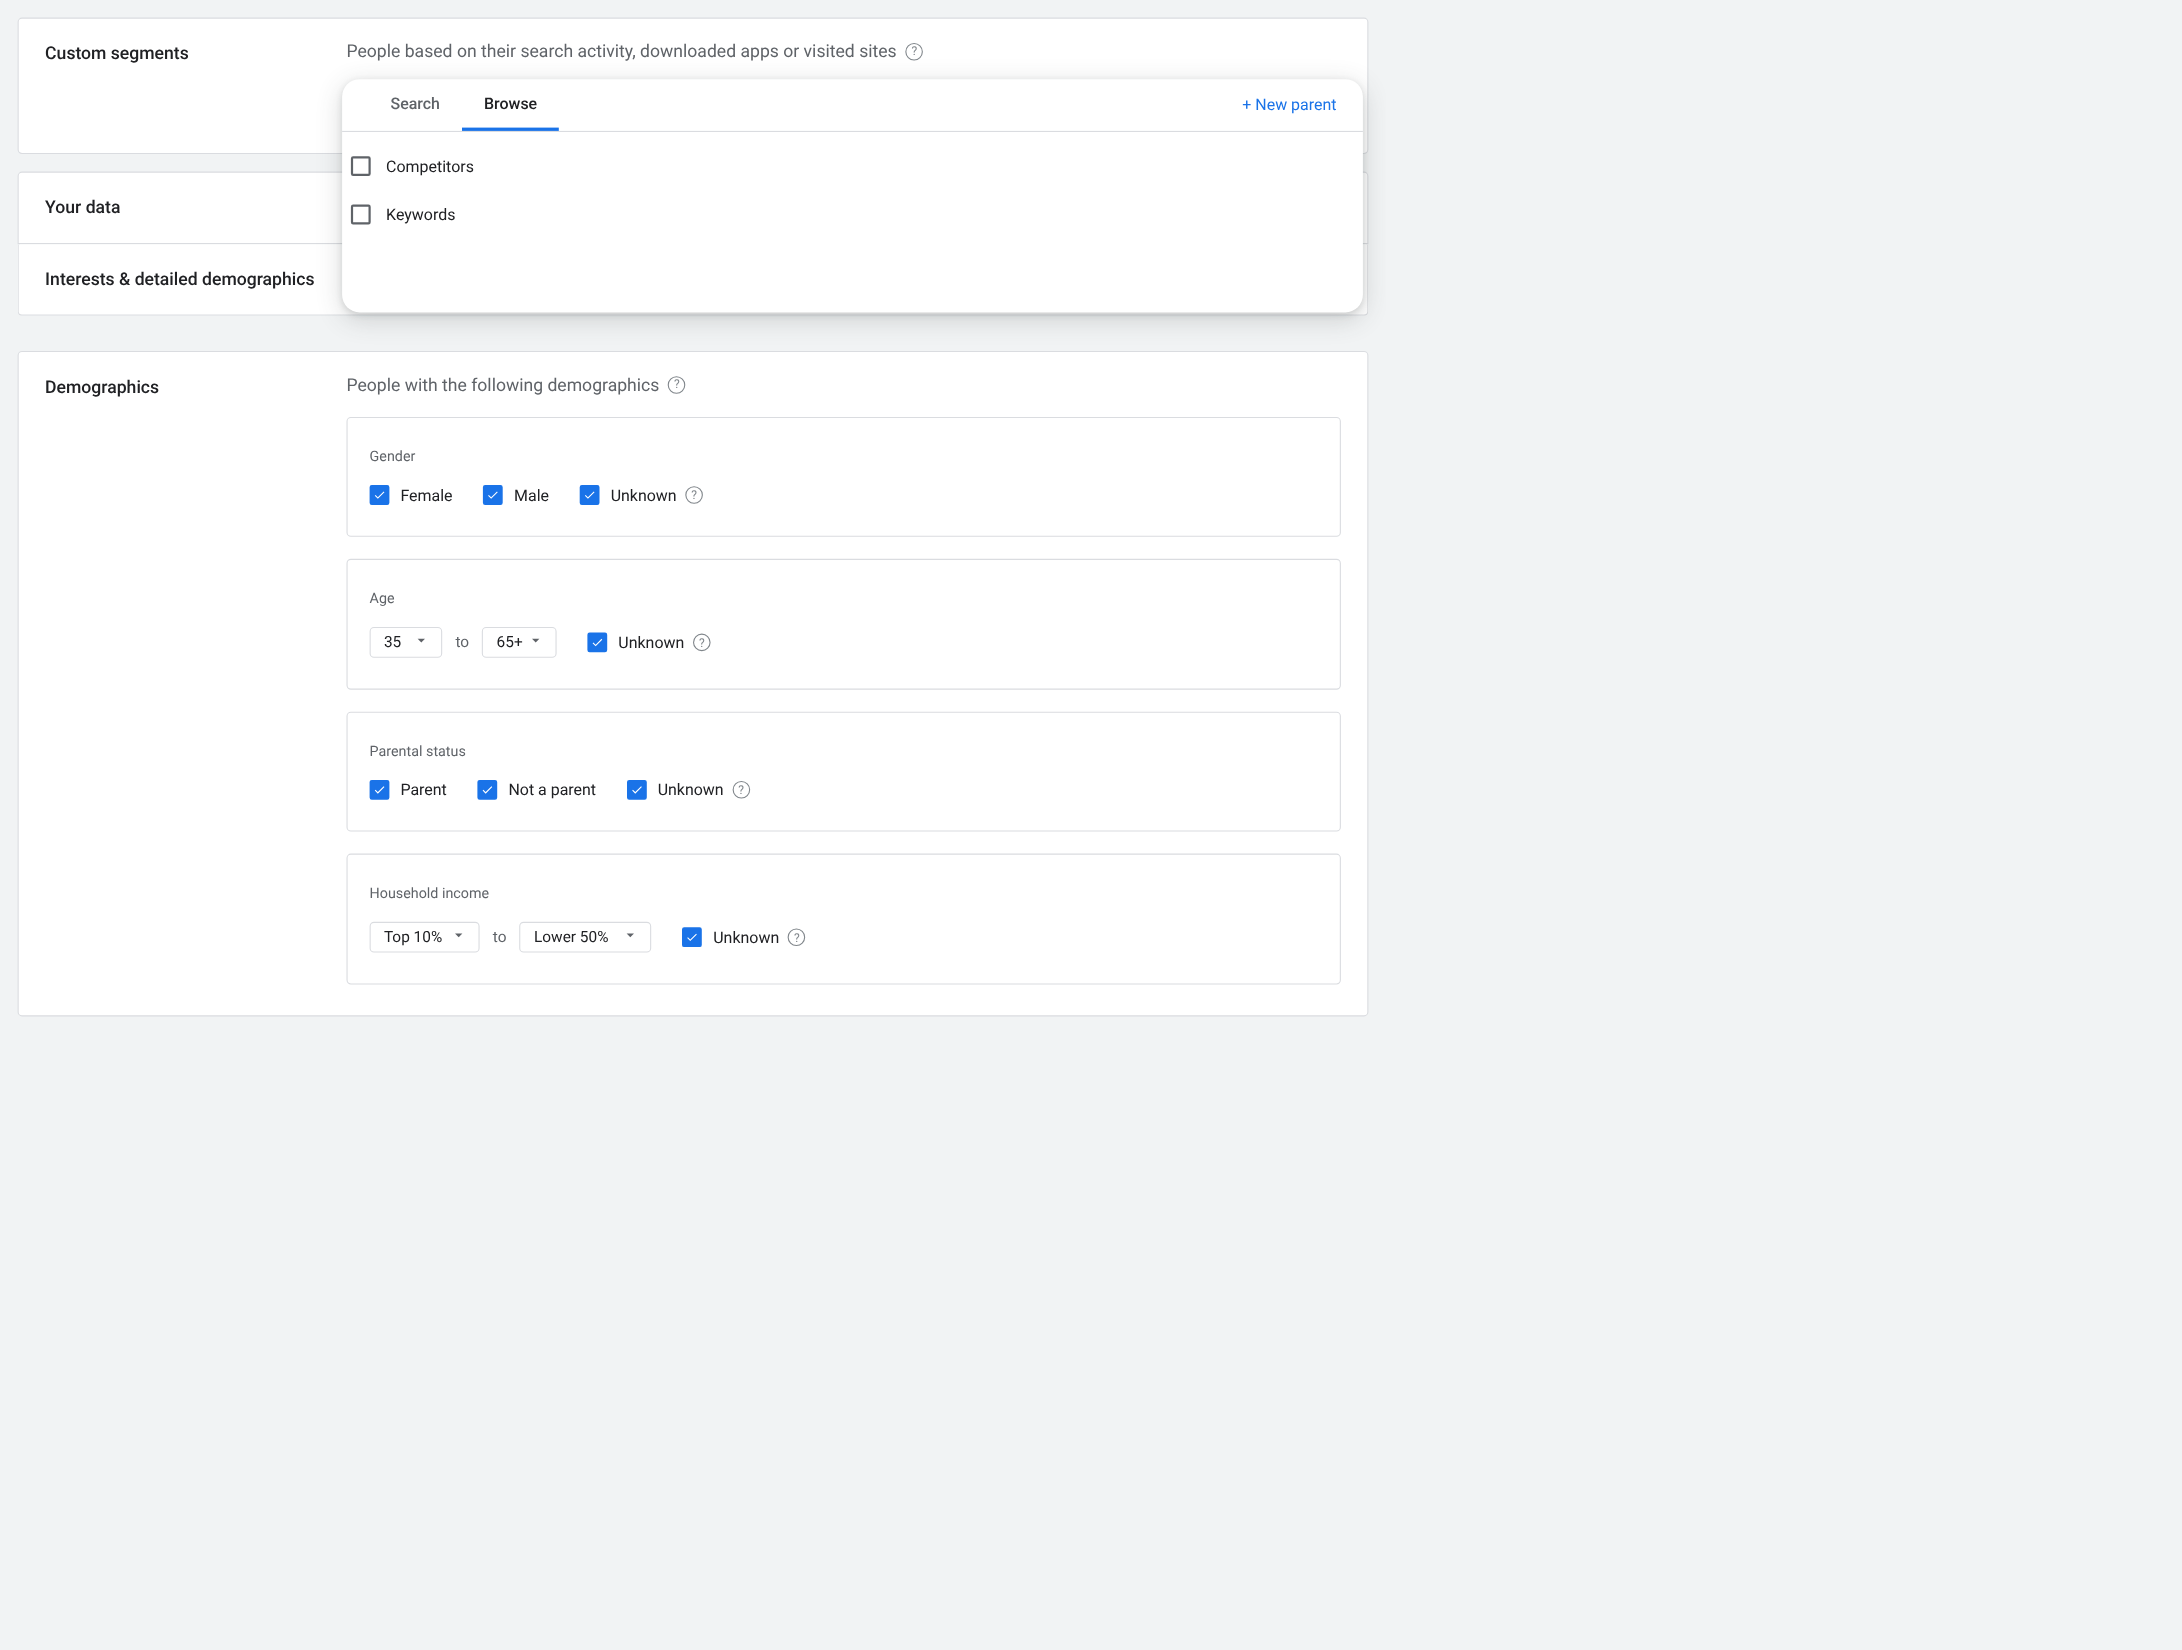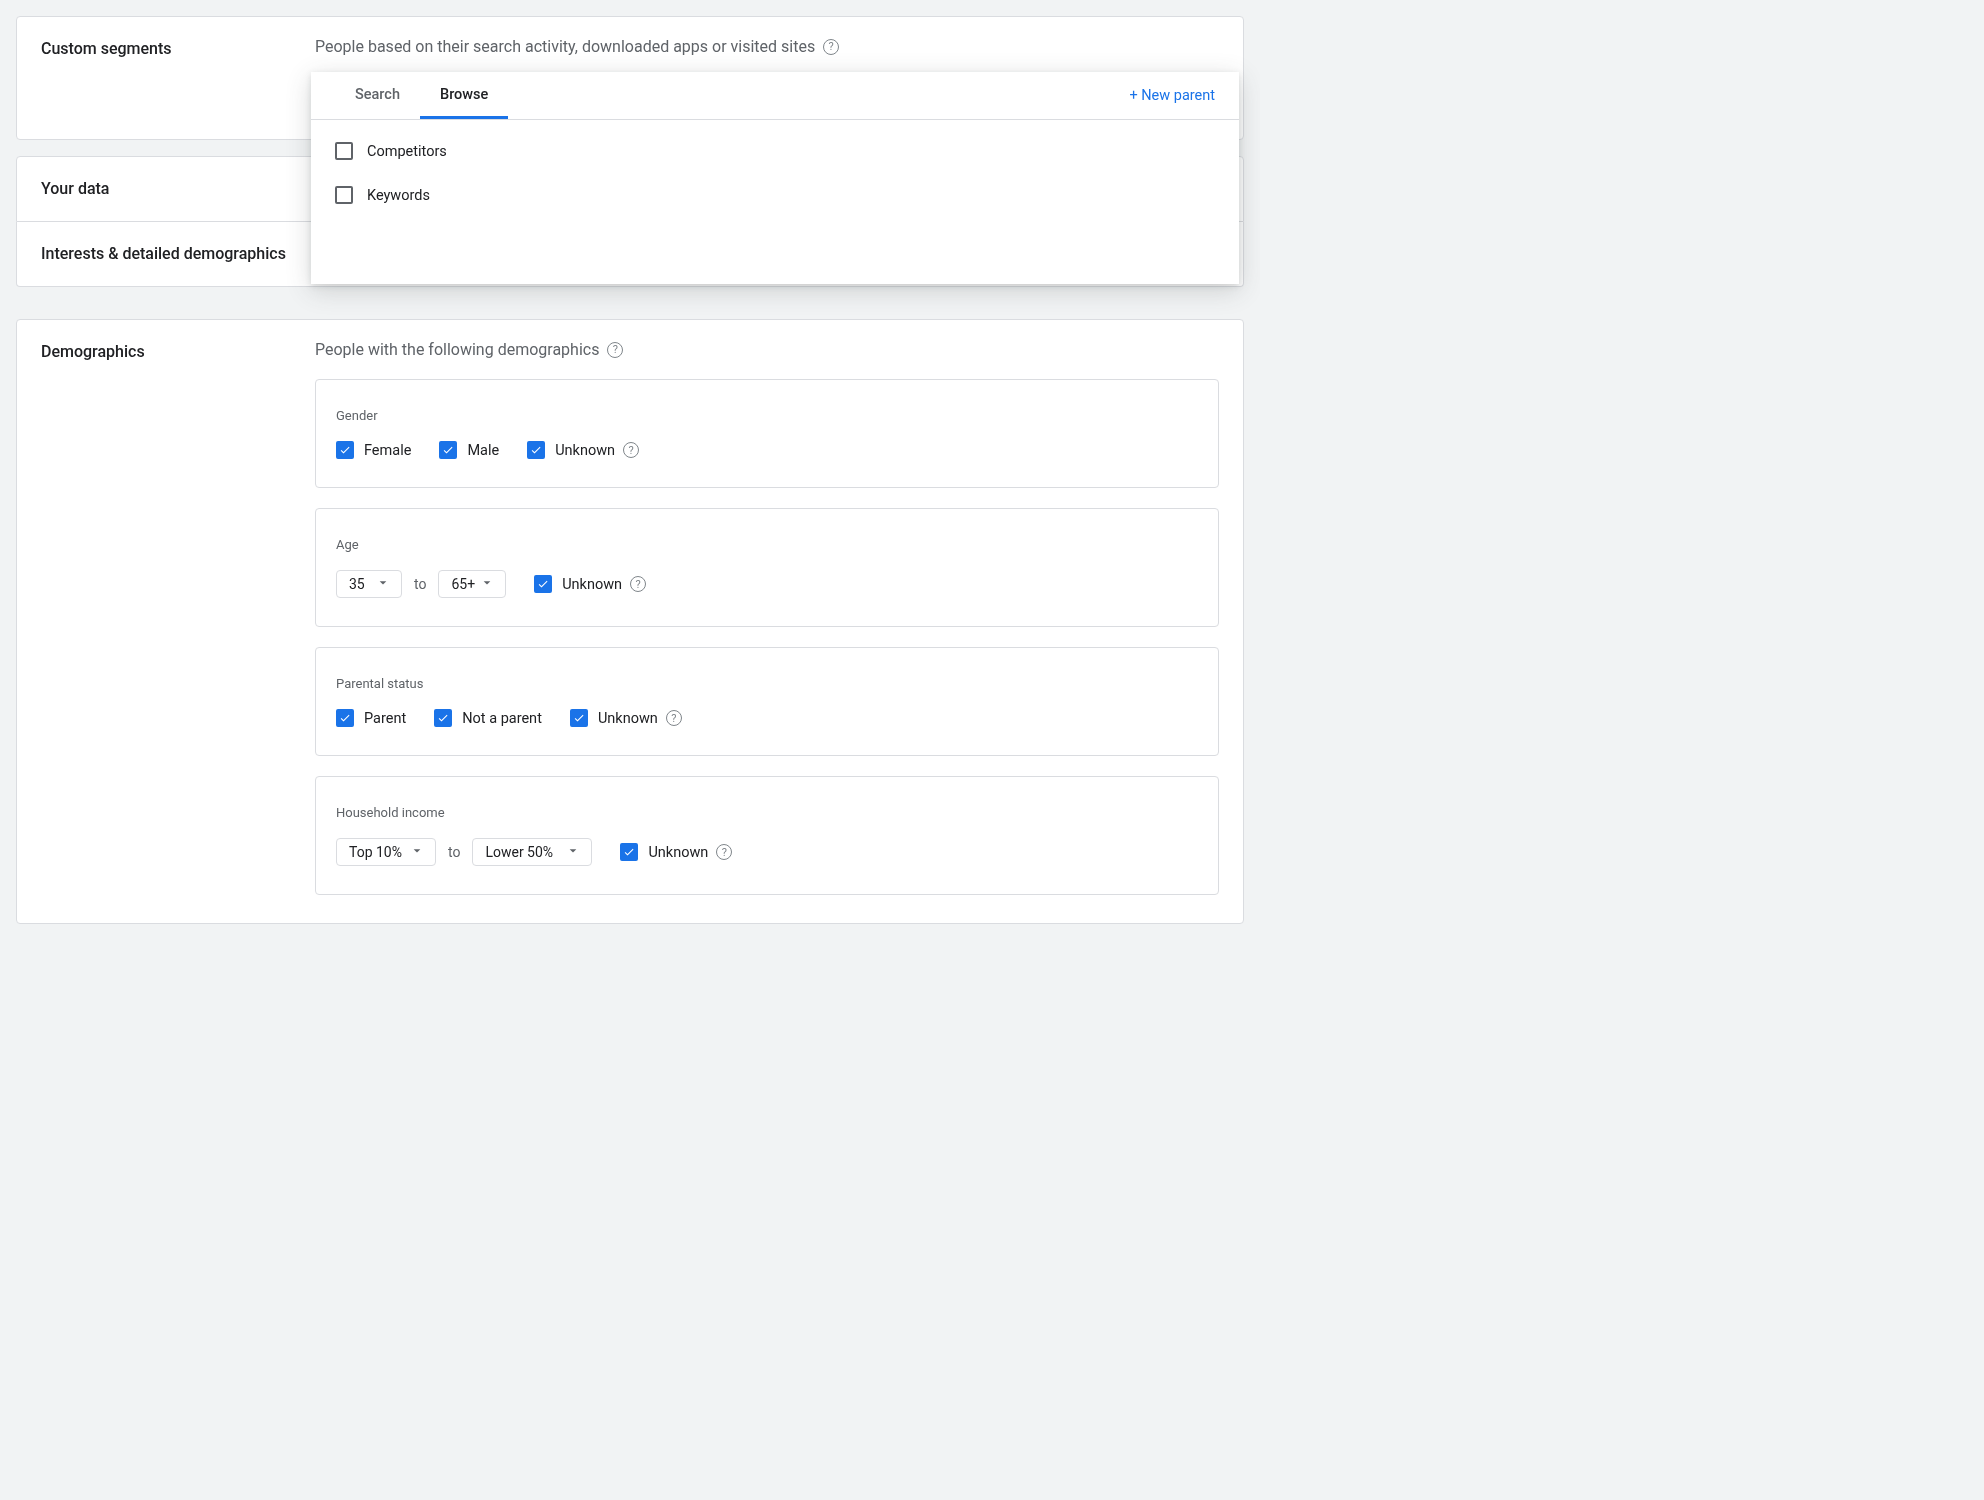--- a/index.html
+++ b/index.html
@@ -41,21 +41,21 @@
   .right-col{flex:1;min-width:0;}
   .section-desc{font-size:16px;color:var(--muted);display:flex;align-items:center;gap:8px;}
 
   
   .rel{position:relative;}
   .popover{
     position:absolute;
     top:56px;left:295px;
     width:928px;height:212px;
     background:#fff;
-    border-radius:0;
+    border-radius:16px;
     box-shadow:0 2px 6px rgba(60,64,67,0.15),0 6px 24px rgba(60,64,67,0.2);
     z-index:10;
     display:flex;flex-direction:column;
   }
   .pop-head{
     display:flex;align-items:center;justify-content:space-between;
     border-bottom:1px solid var(--border);
     padding:0 24px;
     height:48px;
   }
@@ -63,21 +63,21 @@
   .tab{
     display:flex;align-items:center;
     padding:0 20px;height:100%;
     font-size:14.5px;color:var(--muted);font-weight:500;
     border-bottom:3px solid transparent;
     cursor:pointer;
   }
   .tab.active{color:var(--text-strong);border-bottom-color:var(--blue);}
   .new-seg{color:var(--blue);font-size:14.5px;cursor:pointer;}
 
-  .pop-body{padding:14px 24px;display:flex;flex-direction:column;gap:10px;}
+  .pop-body{padding:14px 8px;display:flex;flex-direction:column;gap:10px;}
 
   
   .cb-row{display:flex;align-items:center;gap:14px;font-size:14.5px;color:var(--text-strong);padding:8px 0;cursor:pointer;}
   .cb{
     width:18px;height:18px;border:2px solid #5f6368;border-radius:2px;
     display:inline-flex;align-items:center;justify-content:center;flex:0 0 18px;
     background:#fff;
   }
   .cb.checked{background:var(--checkbox-blue);border-color:var(--checkbox-blue);}
   .cb svg{display:none;}

